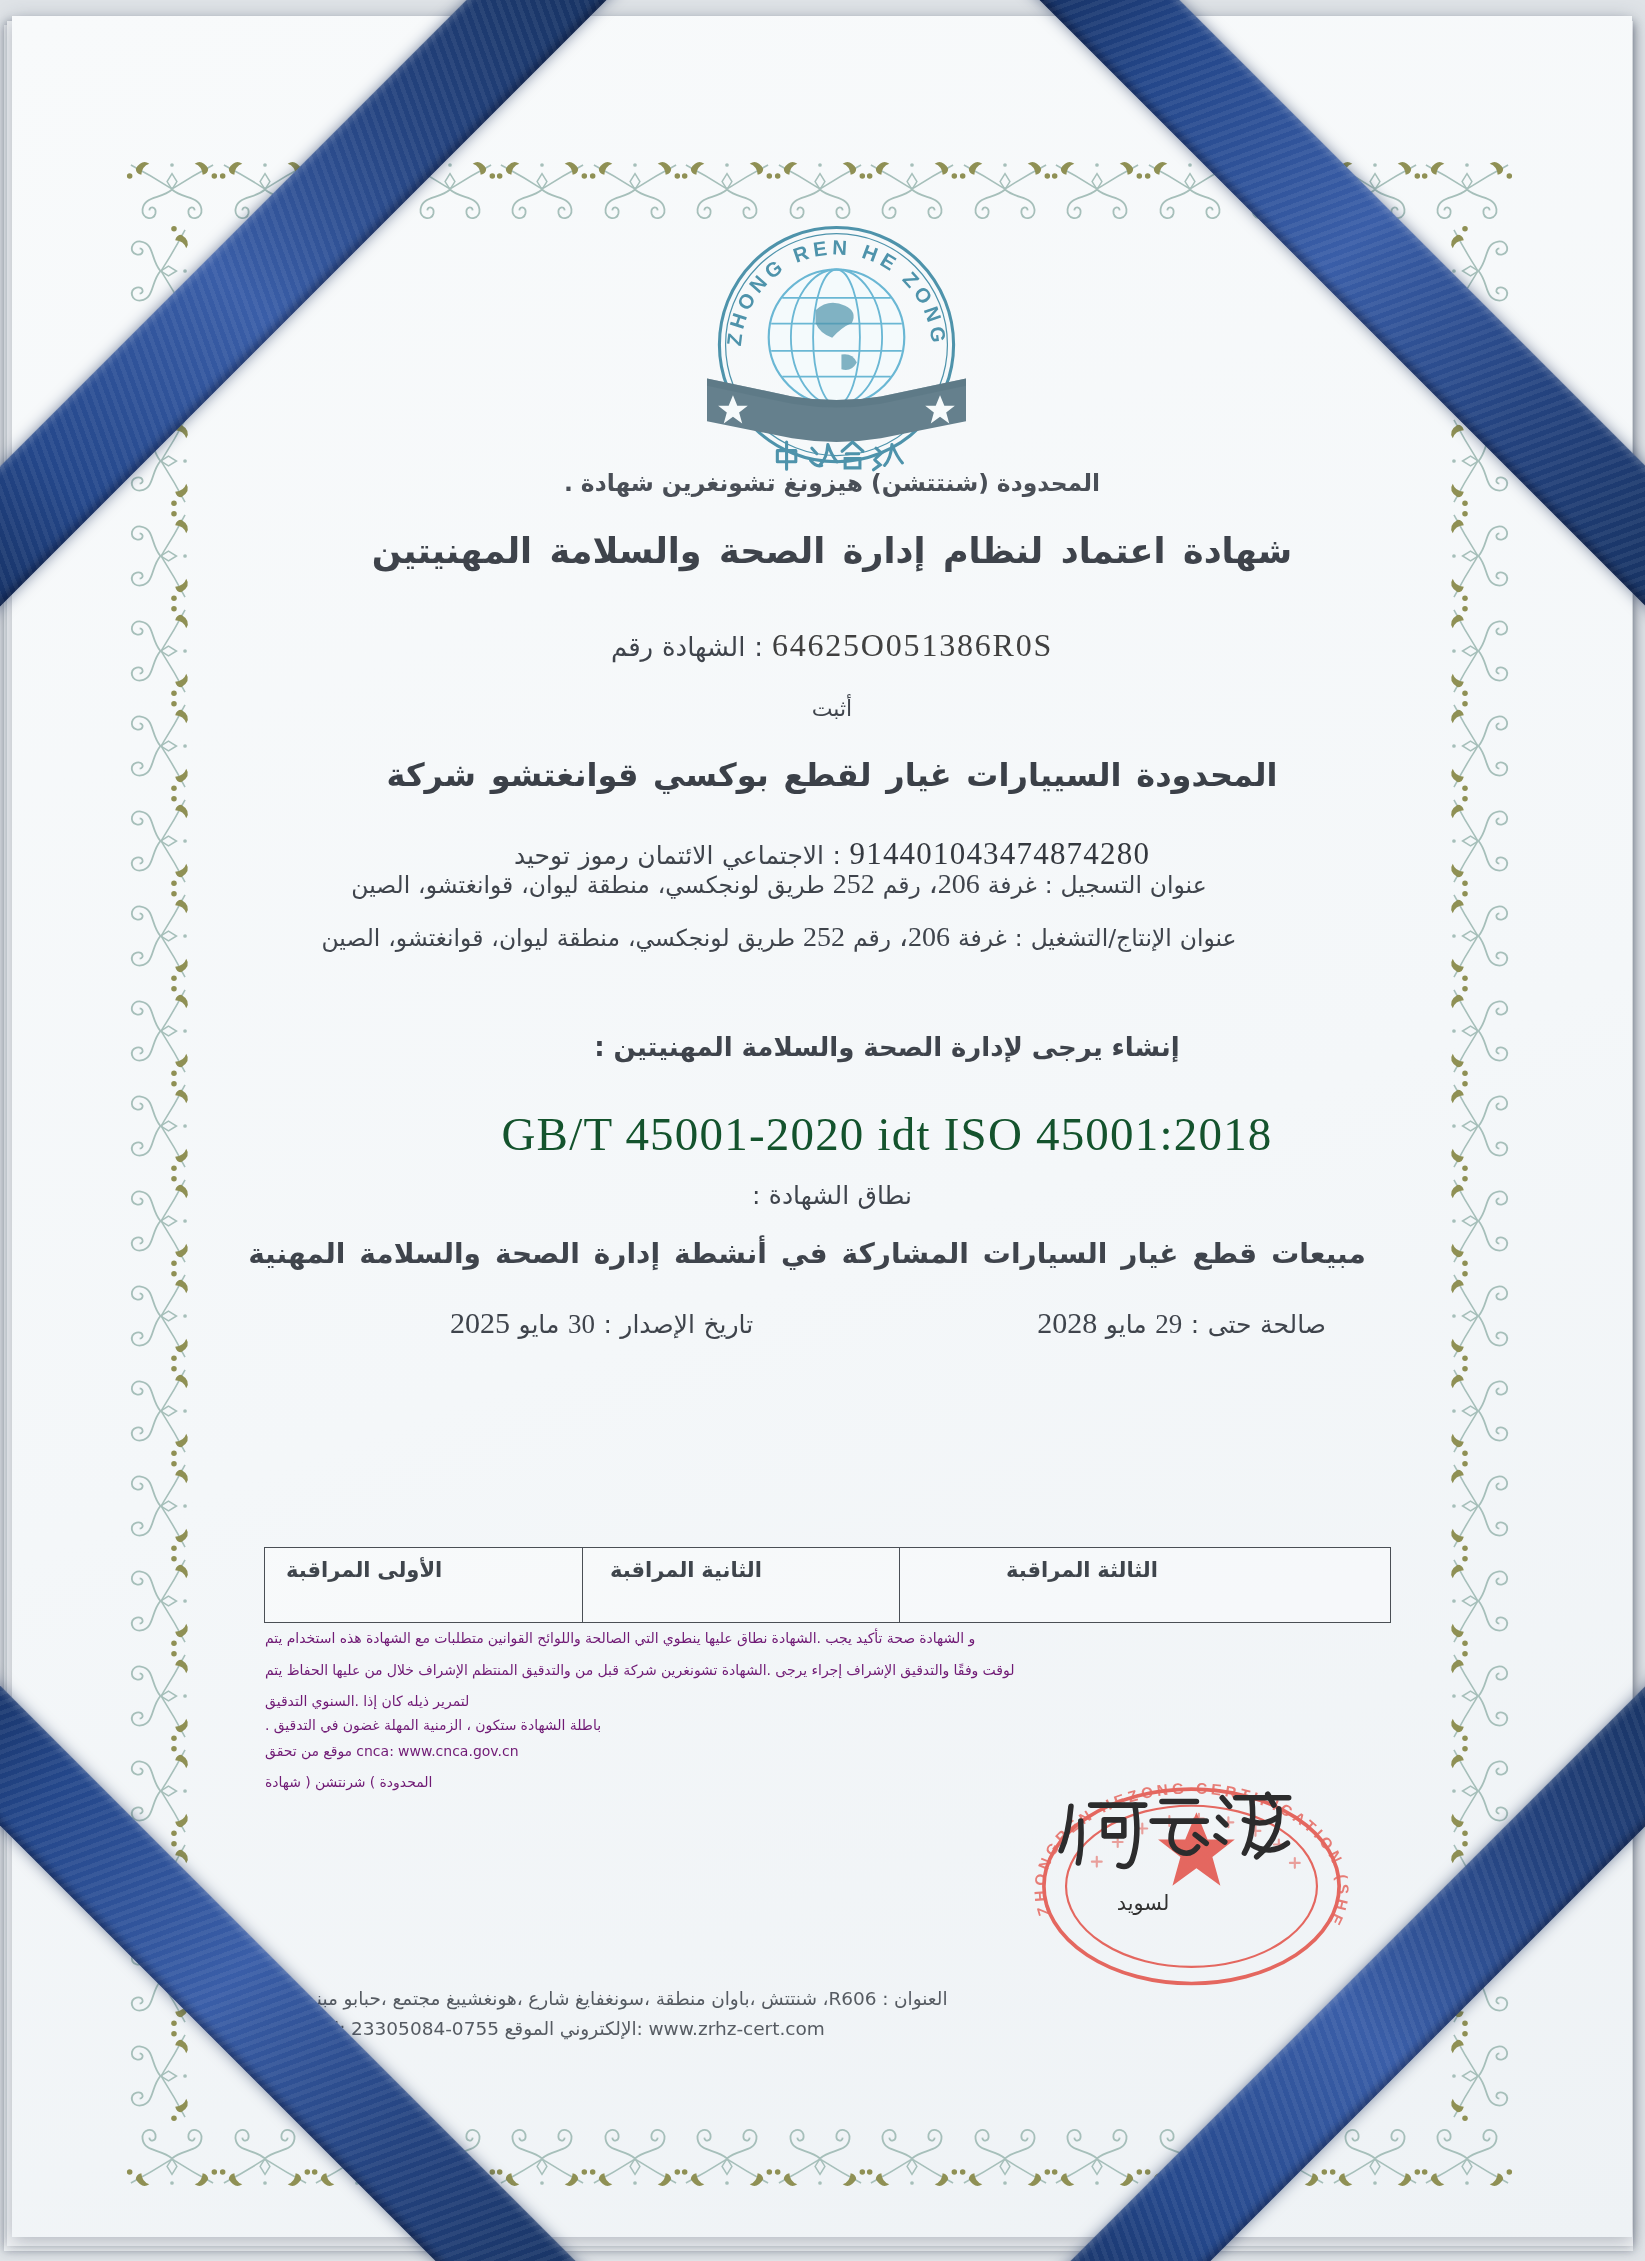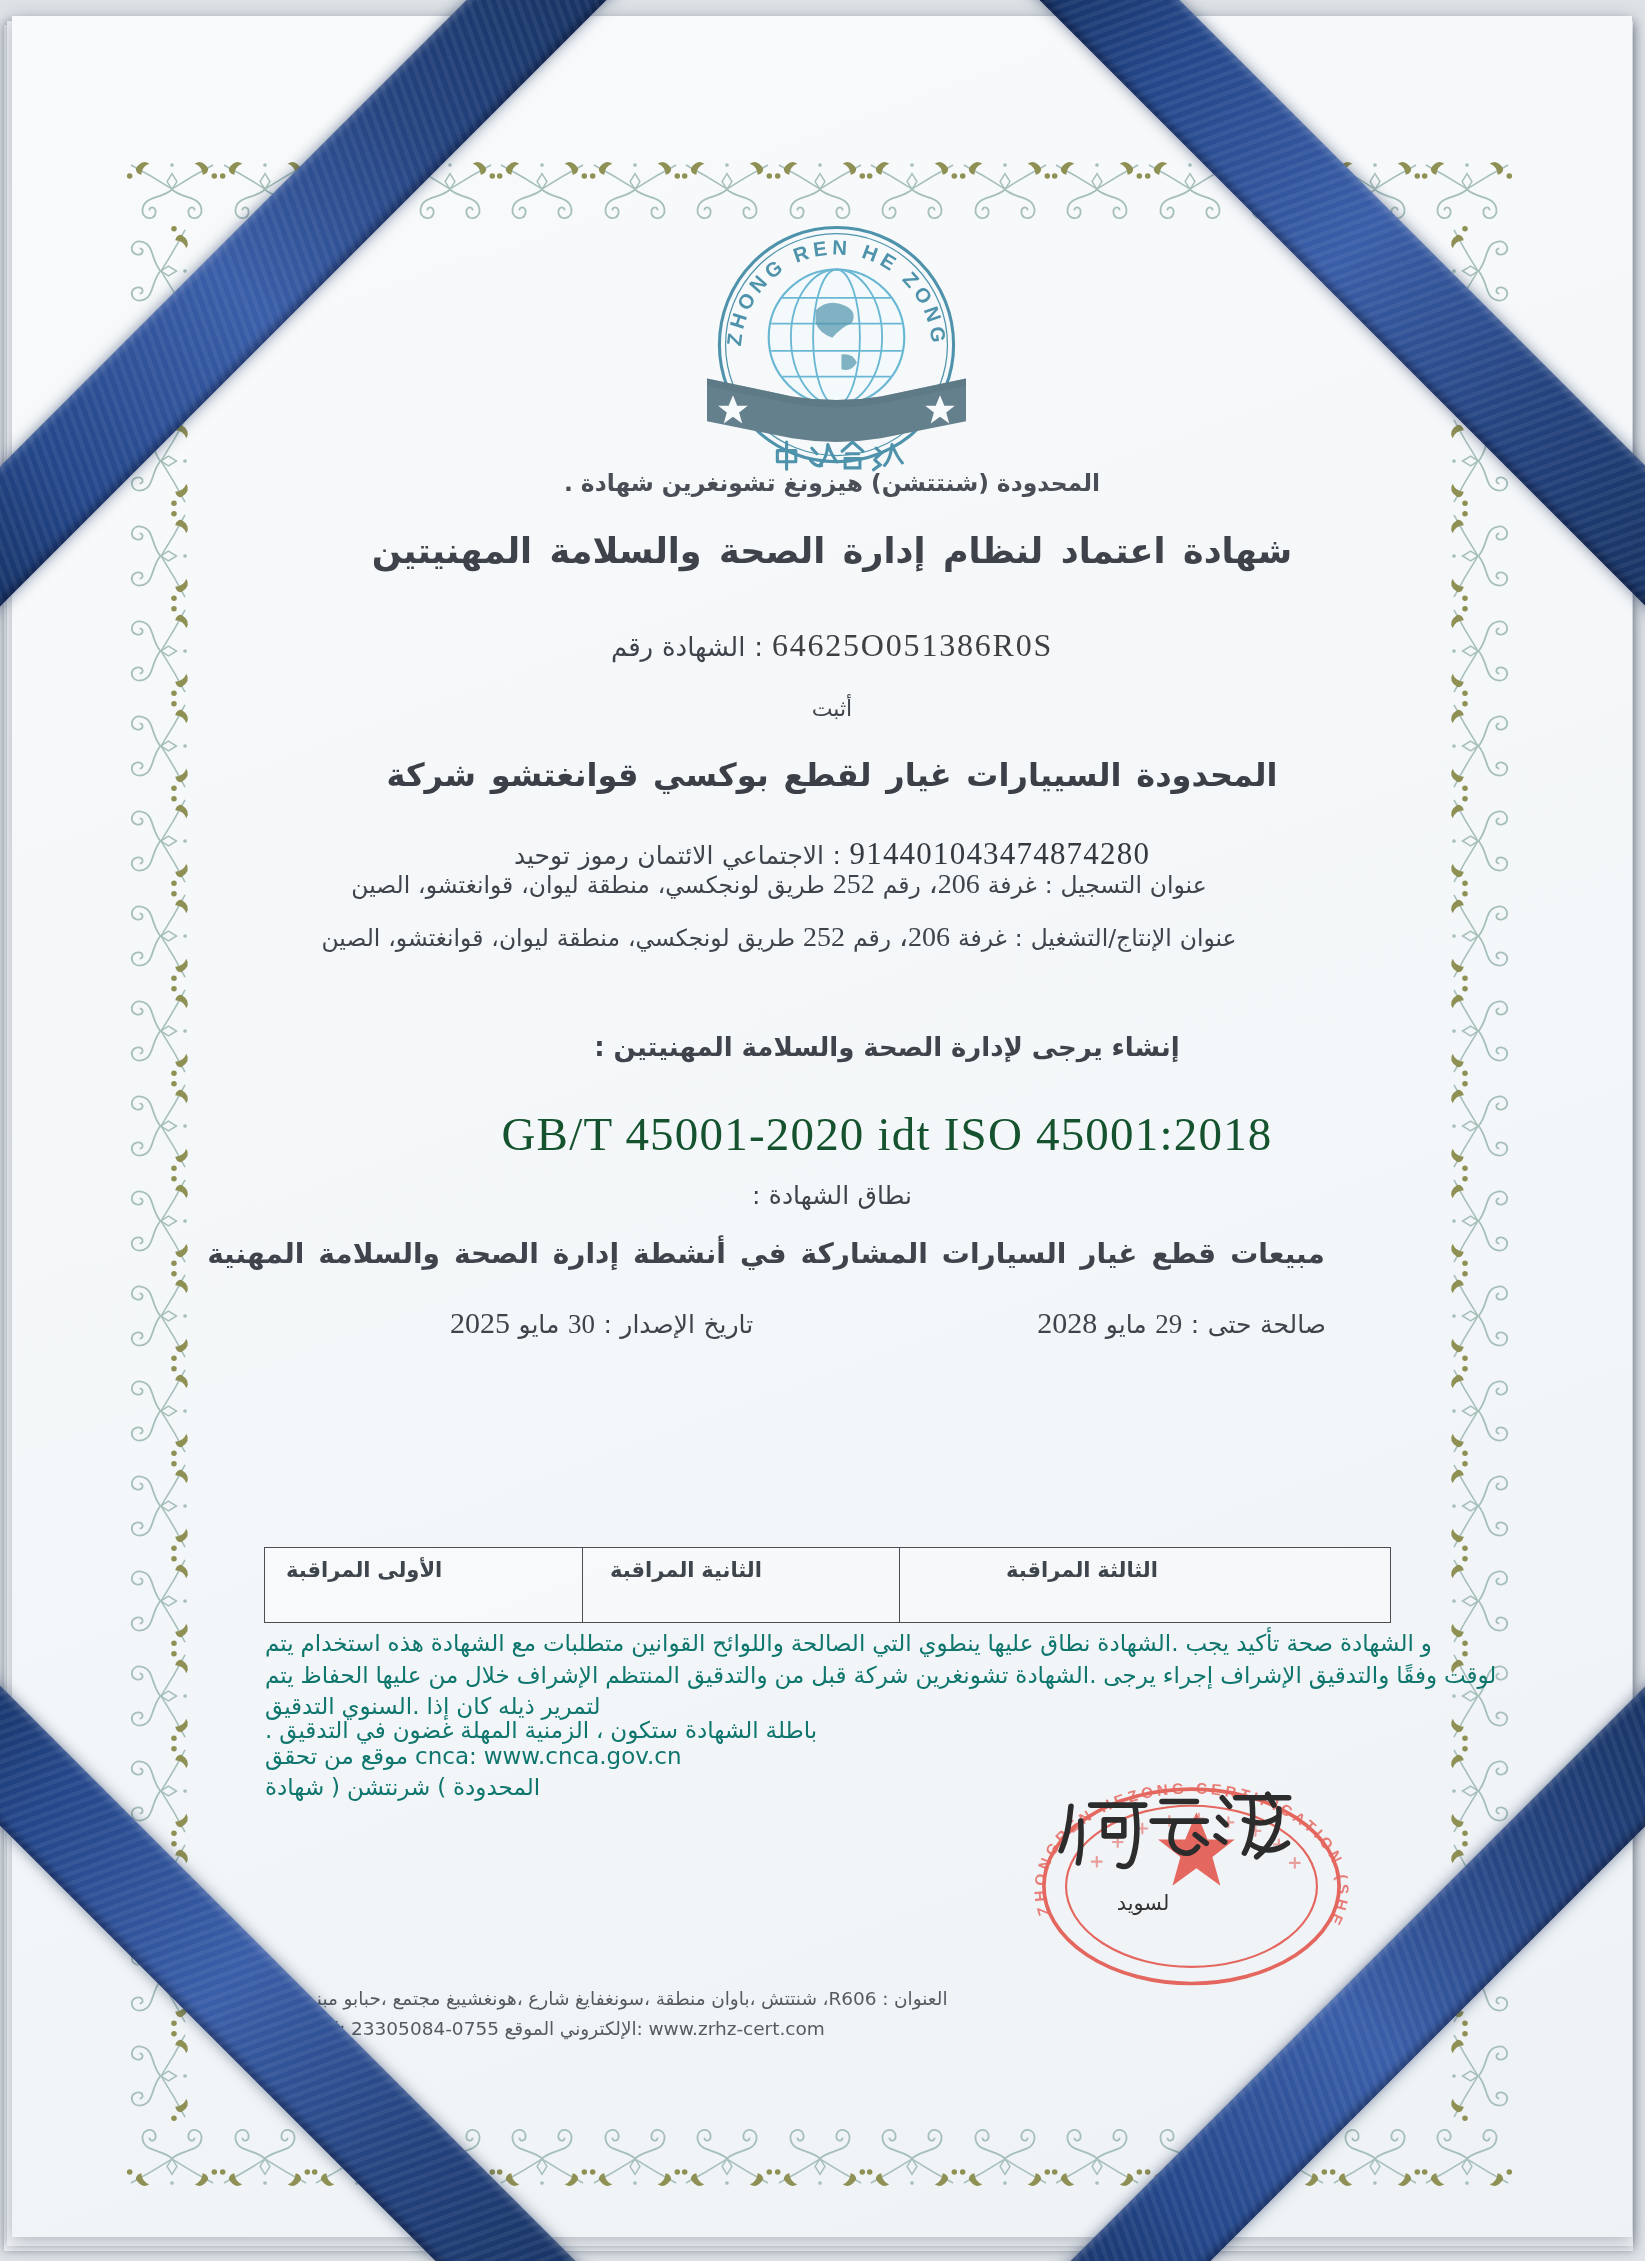--- a/index.html
+++ b/index.html
@@ -53,38 +53,38 @@
   .l-addr1{top:867px;font-size:23.4px;left:779px;}
   .l-addr2{top:920px;font-size:23.4px;left:779px;}
   .l-addr1 bdi:nth-child(7),.l-addr2 bdi:nth-child(7),
   .l-addr1 bdi:nth-child(9),.l-addr2 bdi:nth-child(9){font-family:"Liberation Serif","DejaVu Serif",serif;font-size:28px;}
   .l-estab{top:1032px;font-size:26px;font-weight:600;left:887px;}
   .l-standard{
     position:absolute;top:1071px;left:887px;transform:translateX(-50%);
     font-family:"Liberation Serif","DejaVu Serif",serif;font-size:47px;color:#14532d;letter-spacing:1.2px;white-space:nowrap;margin-top:36px;
   }
   .l-scopelabel{top:1181px;font-size:25px;}
-  .l-scope{top:1237px;font-size:28px;font-weight:bold;left:766px;gap:.5em;}
+  .l-scope{top:1237px;font-size:28px;font-weight:bold;left:807px;gap:.5em;}
   .l-date-r{top:1306px;font-size:25px;left:auto;right:320px;transform:none;margin-left:48px;}
   .l-date-l{top:1306px;font-size:25px;left:450px;transform:none;}
   .l-date-r bdi:nth-child(1),.l-date-l bdi:nth-child(1){font-family:"Liberation Serif","DejaVu Serif",serif;font-size:30px;}
   .l-date-r bdi:nth-child(3),.l-date-l bdi:nth-child(3){font-family:"Liberation Serif","DejaVu Serif",serif;font-size:27px;}
   
   #surv-table{
     position:absolute;left:264px;top:1547px;width:1125px;height:74px;
     display:flex;border:1.8px solid #4a4f55;background:rgba(255,255,255,.35);
   }
   .surv-cell{flex:0 0 auto;border-right:1.8px solid #4a4f55;box-sizing:border-box;padding-top:10px;}
   .surv-cell:last-child{border-right:none;}
   #surv-c1{width:318px;padding-left:21px;}
   #surv-c2{width:317px;padding-left:27px;}
   #surv-c3{width:489px;padding-left:106px;}
   .surv-label{display:flex;gap:.32em;direction:ltr;font-size:21px;color:#3f454c;font-weight:bold;}
   
-  .note{position:absolute;left:265px;transform:none;justify-content:center;font-size:23px;color:#0f766e;gap:.3em;}
+  .note{position:absolute;left:265px;transform:none;justify-content:center;font-size:14px;color:#701a75;gap:.3em;}
   #note1{top:1630px;}
   #note2{top:1662px;}
   #note3{top:1693px;}
   #note4{top:1717px;}
   #note5{top:1743px;}
   #note6{top:1774px;}
   
   .foot{position:absolute;left:290px;transform:none;justify-content:flex-start;font-size:18.5px;color:#565b62;gap:.3em;}
   #foot1{top:1988px;}
   #foot2{top:2018px;}

